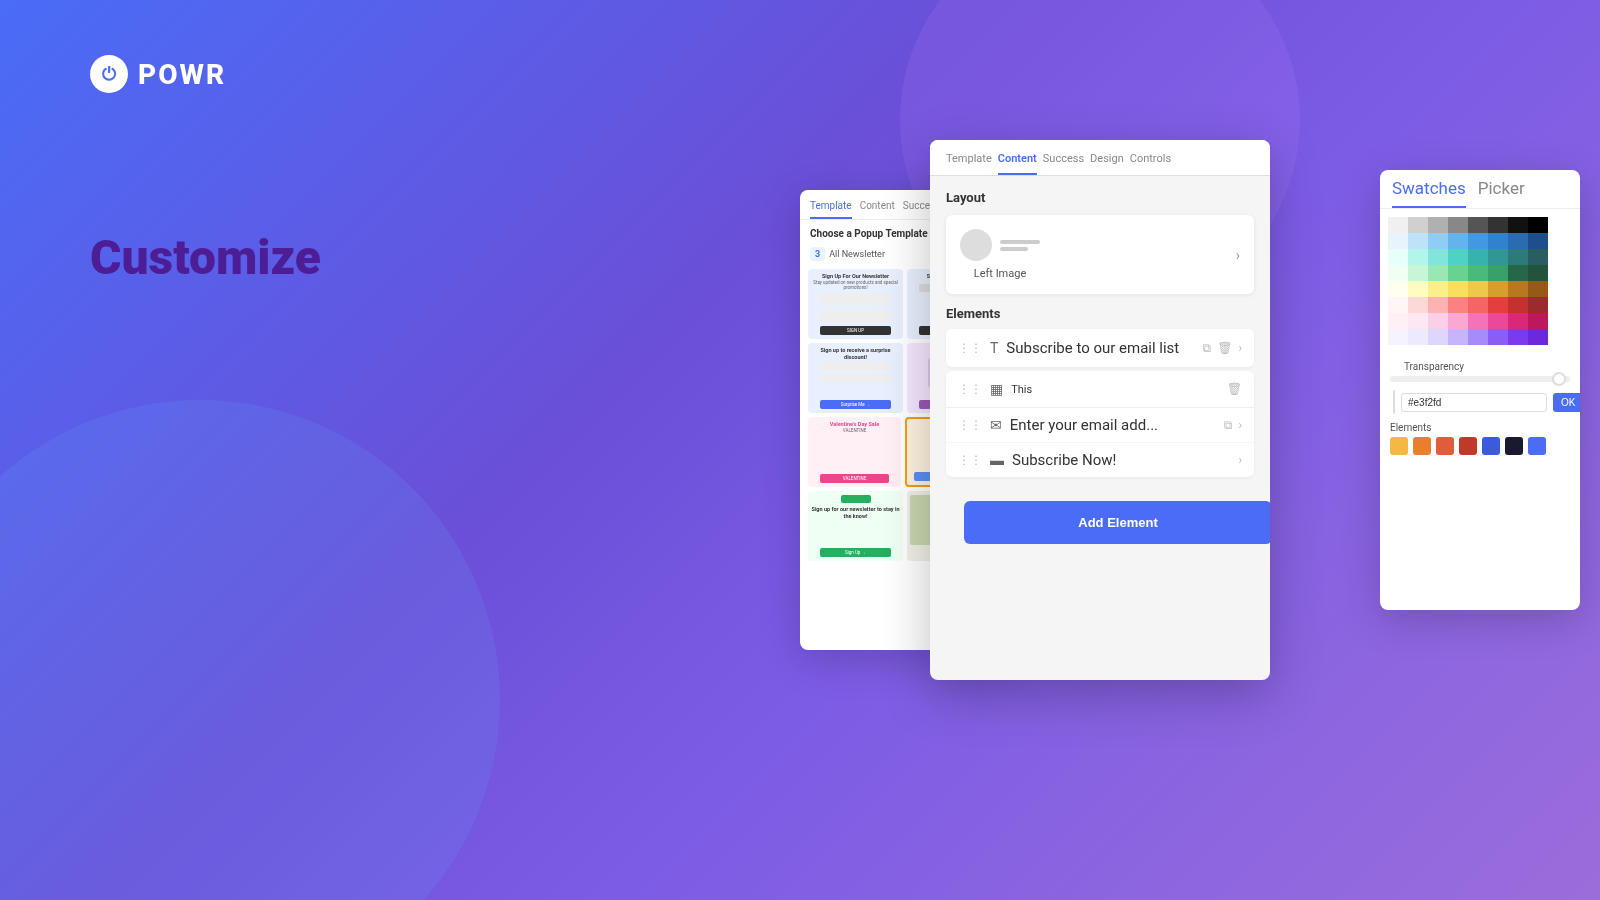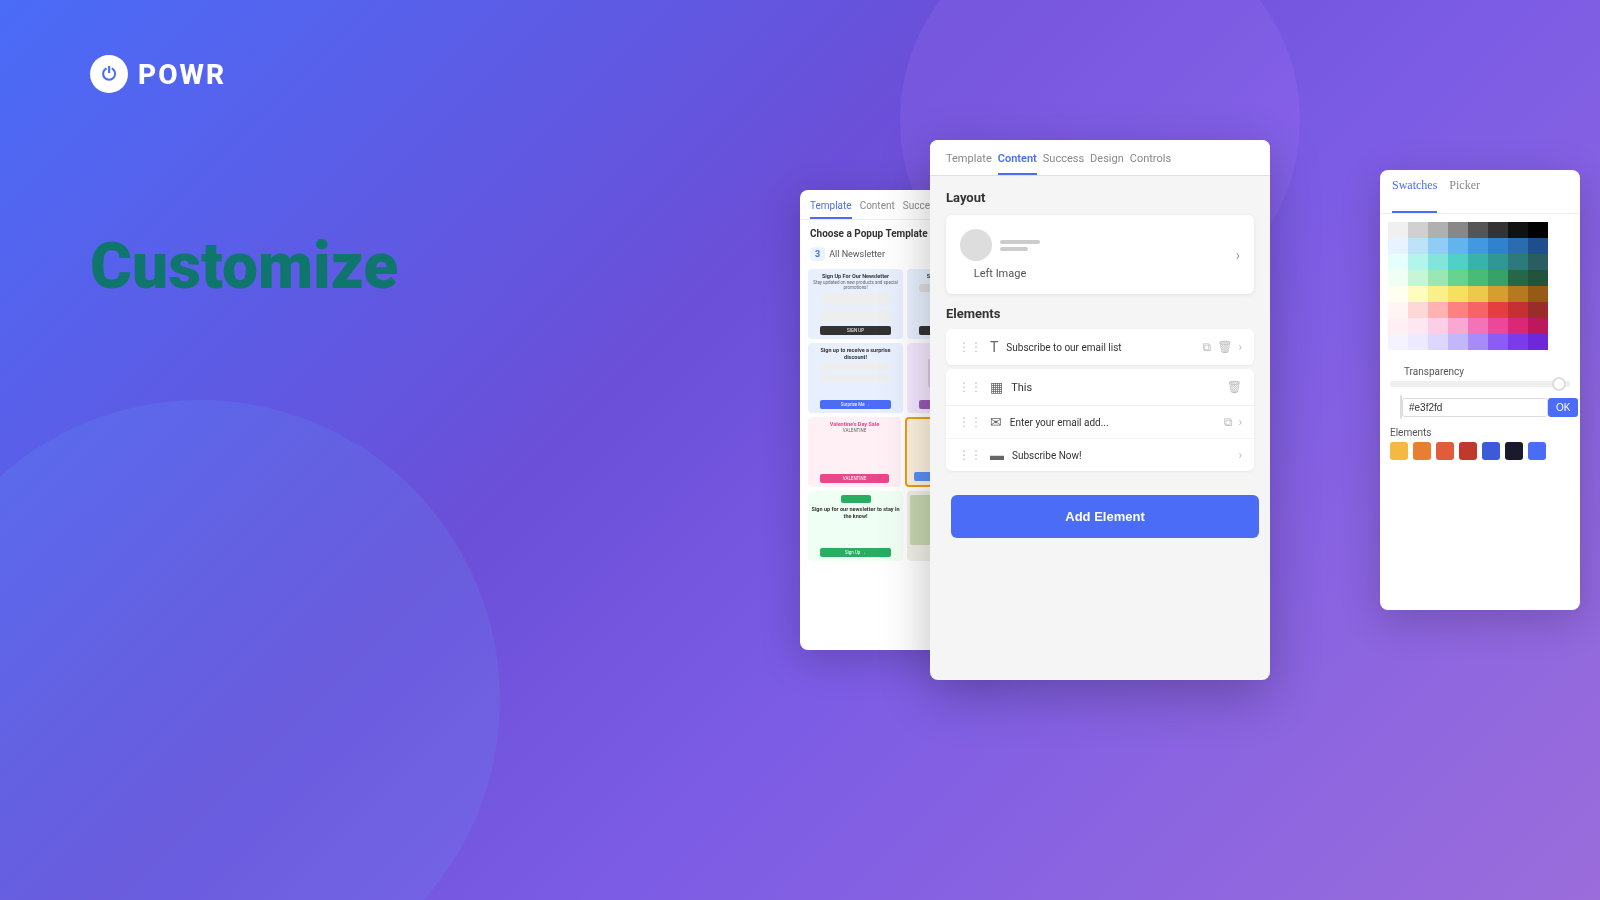--- a/index.html
+++ b/index.html
@@ -48,23 +48,23 @@
       color: white; letter-spacing: 2px;
     }
 
     
     .hero-text {
       position: absolute;
       top: 230px; left: 90px;
       width: 600px;
     }
     .hero-text h1 {
-      font-size: 64px;
+      font-size: 48px;
       font-weight: 900;
-      color: #0f766e;
+      color: #4c1d95;
       line-height: 1.15;
     }
 
     
     .mockup-container {
       position: absolute;
       top: 140px; right: 20px;
       width: 780px; height: 560px;
     }
 
@@ -247,21 +247,21 @@
     .element-row {
       background: white;
       border-radius: 6px;
       padding: 10px 12px;
       display: flex; align-items: center; gap: 8px;
       margin-bottom: 4px;
       box-shadow: 0 1px 3px rgba(0,0,0,0.06);
     }
     .element-drag { color: #bbb; font-size: 12px; }
     .element-icon { font-size: 14px; color: #666; }
-    .element-label { flex: 1; font-size: 10px; color: #333; }
+    .element-label { flex: 1; font-size: 15px; color: #333; }
     .element-actions { display: flex; gap: 6px; align-items: center; }
     .element-action { color: #bbb; font-size: 12px; cursor: pointer; }
     .element-arrow { color: #bbb; font-size: 12px; }
 
     
     .form-container {
       background: white;
       border-radius: 6px;
       margin-bottom: 4px;
       box-shadow: 0 1px 3px rgba(0,0,0,0.06);
@@ -276,21 +276,21 @@
     .form-delete { color: #bbb; font-size: 12px; }
     .form-sub-row {
       padding: 8px 12px;
       display: flex; align-items: center; gap: 8px;
       border-bottom: 1px solid #f5f5f5;
     }
     .form-sub-row:last-child { border-bottom: none; }
 
     
     .add-element-btn {
-      margin: 12px 21px;
+      margin: 12px 34px;
       background: #4a6cf7;
       color: white;
       border: none;
       border-radius: 6px;
       padding: 14px;
       width: calc(100% - 32px);
       font-size: 13px;
       font-weight: 600;
       cursor: pointer;
       text-align: center;
@@ -305,24 +305,23 @@
       border-radius: 8px;
       box-shadow: 0 10px 40px rgba(0,0,0,0.2);
       overflow: hidden;
     }
     .color-tabs {
       display: flex;
       border-bottom: 1px solid #eee;
       padding: 8px 12px 0;
     }
     .color-tab {
-      font-size: 12px; color: #888;
-      padding-bottom: 18px; margin-right: 12px;
+      font-size: 17px; color: #888;
+      padding-bottom: 8px; margin-right: 12px;
       cursor: pointer;
-      font-family: Liberation Serif, serif;
     }
     .color-tab.active {
       color: #4a6cf7;
       border-bottom: 2px solid #4a6cf7;
     }
     .color-swatches-grid {
       padding: 8px;
       display: flex; flex-direction: column; gap: 0;
     }
     .swatch-row {
@@ -339,22 +338,22 @@
       margin: 0 10px 8px;
       height: 6px; background: #eee; border-radius: 3px;
       position: relative;
     }
     .transparency-handle {
       position: absolute; right: 4px; top: -4px;
       width: 14px; height: 14px; background: white;
       border: 2px solid #ddd; border-radius: 50%;
     }
     .hex-row {
-      display: flex; align-items: center; 
-      padding: 0 20px;
+      display: flex; align-items: center; gap: 6px;
+      padding: 0 13px;
     }
     .hex-preview {
       width: 24px; height: 24px; background: #e3f2fd; border-radius: 3px; border: 1px solid #ddd;
     }
     .hex-input {
       flex: 1; font-size: 10px; color: #333;
       border: 1px solid #ddd; border-radius: 3px; padding: 3px 6px;
     }
     .hex-ok-btn {
       background: #4a6cf7; color: white;

